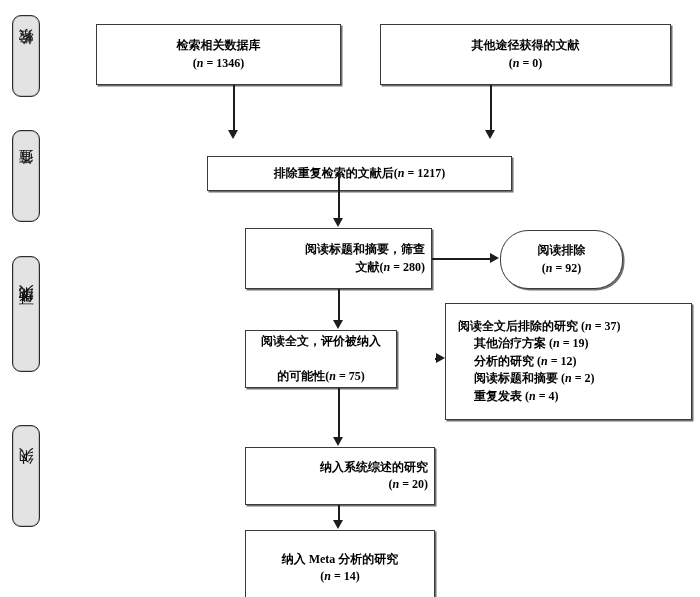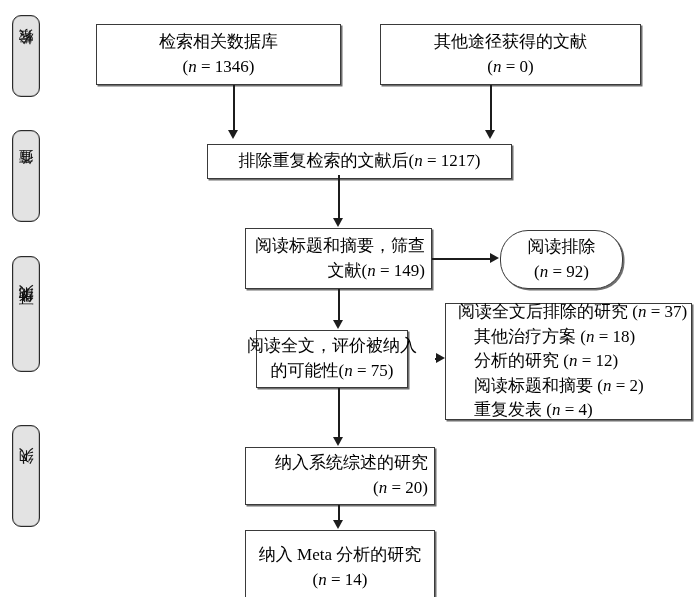--- a/index.html
+++ b/index.html
@@ -46,23 +46,24 @@
     position: absolute;
     box-sizing: border-box;
     background: #ffffff;
     border: 1.4px solid #3a3a3a;
     box-shadow: 1.5px 1.5px 0 0 #6f6f6f;
     display: flex;
     flex-direction: column;
     align-items: center;
     justify-content: center;
     text-align: center;
-    font-size: 17px;
+    font-size: 12px;
     line-height: 1.45;
     padding: 2px 6px;
+    font-weight: bold;
   }
   .node .line { white-space: nowrap; }
   .node.left-align {
     align-items: flex-start;
     text-align: left;
     justify-content: center;
     padding-left: 12px;
   }
   .node.left-align .line { white-space: nowrap; }
   .node.left-align .indent { padding-left: 16px; }
@@ -111,62 +112,62 @@
 
   <div class="stage-label" style="left:12px; top:425px; width:28px; height:102px;">
     <span class="vtext">纳入</span>
   </div>
 
   <div class="node" style="left:96px; top:24px; width:245px; height:61px;">
     <div class="line">检索相关数据库</div>
     <div class="line"><span>(</span><span class="ital">n</span><span> = 1346)</span></div>
   </div>
 
-  <div class="node" style="left:380px; top:24px; width:261px; height:61px;">
+  <div class="node" style="left:380px; top:24px; width:291px; height:61px;">
     <div class="line">其他途径获得的文献</div>
     <div class="line"><span>(</span><span class="ital">n</span><span> = 0)</span></div>
   </div>
 
   <div class="conn vline" style="left:233px; top:85px; height:46px;"></div>
   <div class="arrow-down" style="left:228px; top:130px;"></div>
 
   <div class="conn vline" style="left:490px; top:85px; height:46px;"></div>
   <div class="arrow-down" style="left:485px; top:130px;"></div>
 
-  <div class="node" style="left:207px; top:144px; width:305px; height:35px;">
+  <div class="node" style="left:207px; top:156px; width:305px; height:35px;">
     <div class="line"><span>排除重复检索的文献后(</span><span class="ital">n</span><span> = 1217)</span></div>
   </div>
 
   <div class="conn vline" style="left:338px; top:175px; height:44px;"></div>
   <div class="arrow-down" style="left:333px; top:218px;"></div>
 
   <div class="node" style="left:245px; top:228px; width:187px; height:61px;align-items:flex-end;">
     <div class="line">阅读标题和摘要，筛查</div>
-    <div class="line"><span>文献(</span><span class="ital">n</span><span> = 149)</span></div>
+    <div class="line"><span>文献(</span><span class="ital">n</span><span> = 280)</span></div>
   </div>
 
   <div class="node" style="left:500px; top:230px; width:123px; height:59px;border-radius:28px;">
     <div class="line">阅读排除</div>
     <div class="line"><span>(</span><span class="ital">n</span><span> = 92)</span></div>
   </div>
 
   <div class="conn hline" style="left:432px; top:258px; width:59px;"></div>
   <div class="arrow-right" style="left:490px; top:253px;"></div>
 
   <div class="conn vline" style="left:338px; top:289px; height:32px;"></div>
   <div class="arrow-down" style="left:333px; top:320px;"></div>
 
-  <div class="node" style="left:256px; top:330px; width:152px; height:58px;">
+  <div class="node" style="left:245px; top:330px; width:152px; height:58px;justify-content:space-between;">
     <div class="line">阅读全文，评价被纳入</div>
     <div class="line"><span>的可能性(</span><span class="ital">n</span><span> = 75)</span></div>
   </div>
 
   <div class="node left-align" style="left:445px; top:303px; width:247px; height:117px;">
     <div class="line"><span>阅读全文后排除的研究 (</span><span class="ital">n</span><span> =  37)</span></div>
-    <div class="line indent"><span>其他治疗方案 (</span><span class="ital">n</span><span> = 18)</span></div>
+    <div class="line indent"><span>其他治疗方案 (</span><span class="ital">n</span><span> = 19)</span></div>
     <div class="line indent"><span>分析的研究 (</span><span class="ital">n</span><span> = 12)</span></div>
     <div class="line indent"><span>阅读标题和摘要 (</span><span class="ital">n</span><span> = 2)</span></div>
     <div class="line indent"><span>重复发表 (</span><span class="ital">n</span><span> = 4)</span></div>
   </div>
 
   <div class="conn hline" style="left:435px; top:358px; width:2px;"></div>
   <div class="arrow-right" style="left:436px; top:353px;"></div>
 
   <div class="conn vline" style="left:338px; top:388px; height:50px;"></div>
   <div class="arrow-down" style="left:333px; top:437px;"></div>

